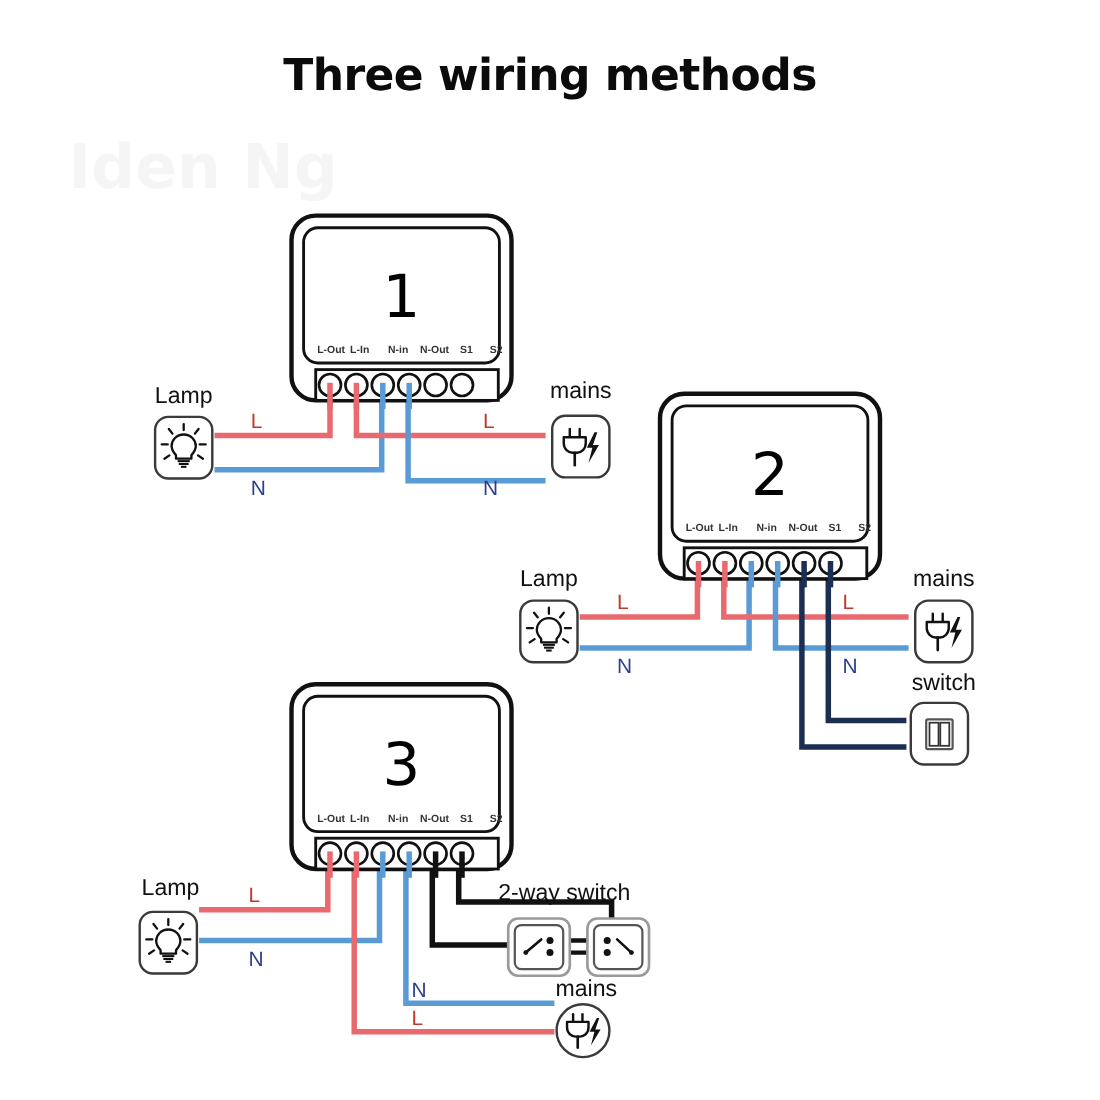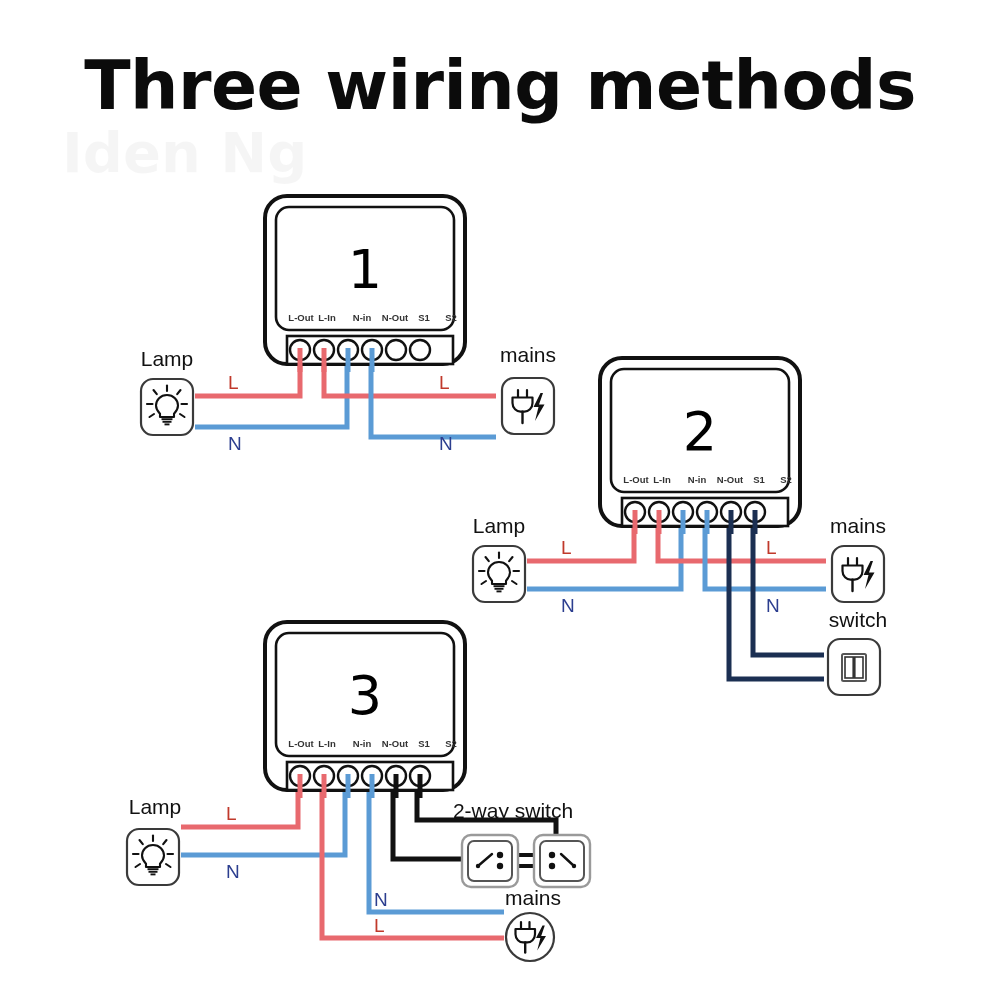--- a/index.html
+++ b/index.html
@@ -1,20 +1,20 @@
 <!DOCTYPE html>
 <html><head>
 <meta charset="utf-8">
 <style>
   html,body{margin:0;padding:0;background:#ffffff;}
   body{width:1000px;height:1000px;position:relative;overflow:hidden;
        font-family:"Liberation Sans", sans-serif;color:#111;}
   #stage{position:absolute;left:0;top:0;width:1000px;height:1000px;}
   #title{position:absolute;left:0;top:46px;width:1000px;text-align:center;
-         font-size:68px;font-weight:bold;letter-spacing:-0.5px;color:#0b0b0b;
+         font-size:40px;font-weight:bold;letter-spacing:-0.5px;color:#0b0b0b;
          font-family:"DejaVu Sans", sans-serif;}
   .svgwrap{position:absolute;left:0;top:0;width:1000px;height:1000px;}
   svg{display:block;}
   text{font-family:"Liberation Sans", sans-serif;}
   .lbl{font-size:21px;fill:#111;}
   .ln-l{font-size:19px;fill:#c0392b;font-weight:normal;}
   .ln-n{font-size:19px;fill:#2c3e8f;font-weight:normal;}
   .term{font-size:9.5px;fill:#333;font-weight:bold;}
   .bignum{font-size:54px;fill:#000;font-family:"DejaVu Sans", sans-serif;}
   .wm{position:absolute;opacity:0.035;color:#000;font-weight:bold;

